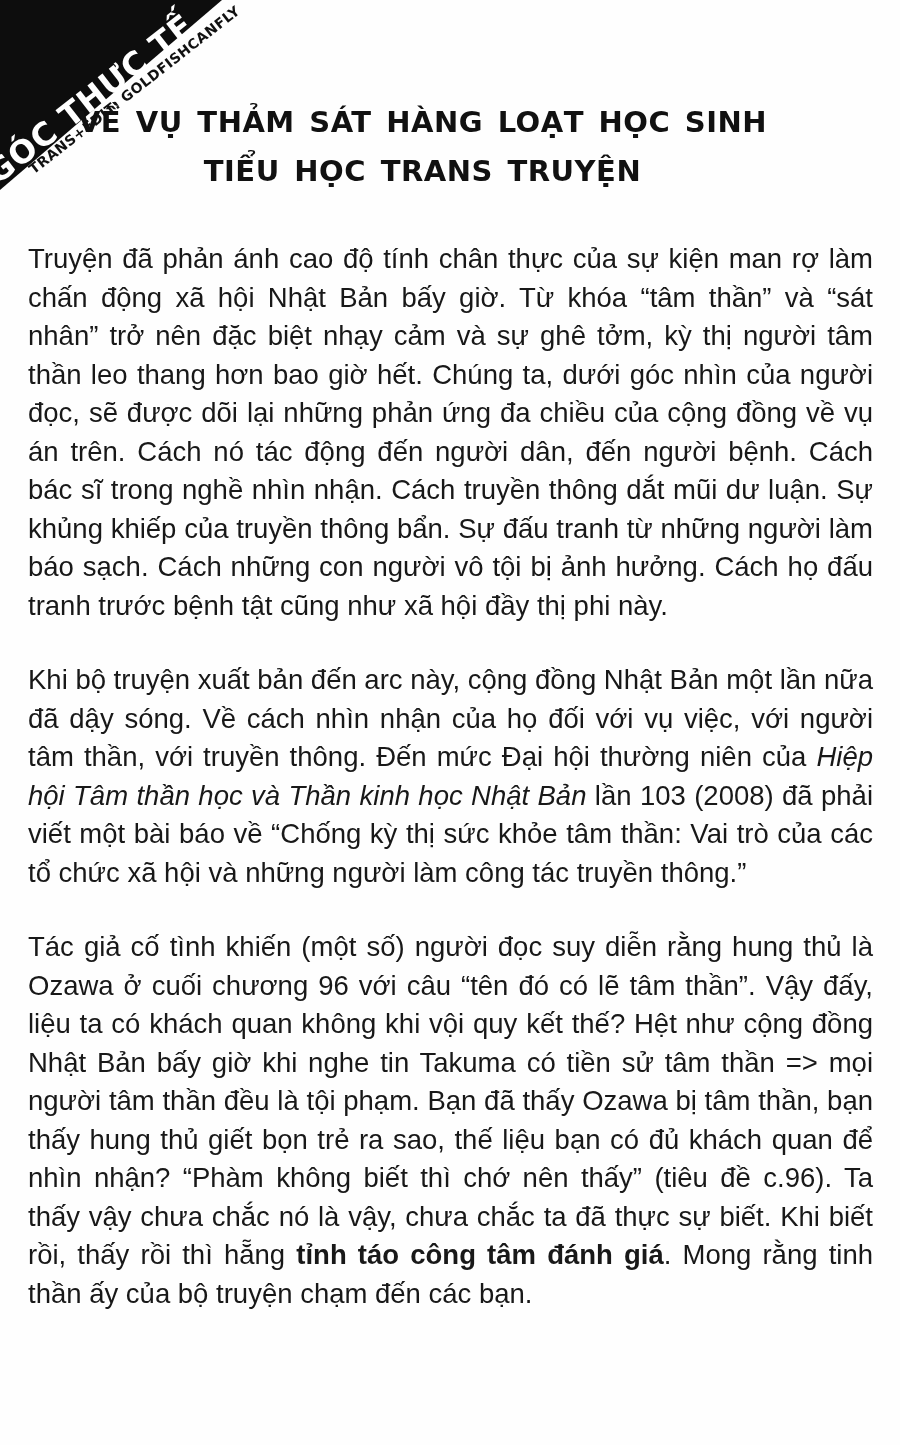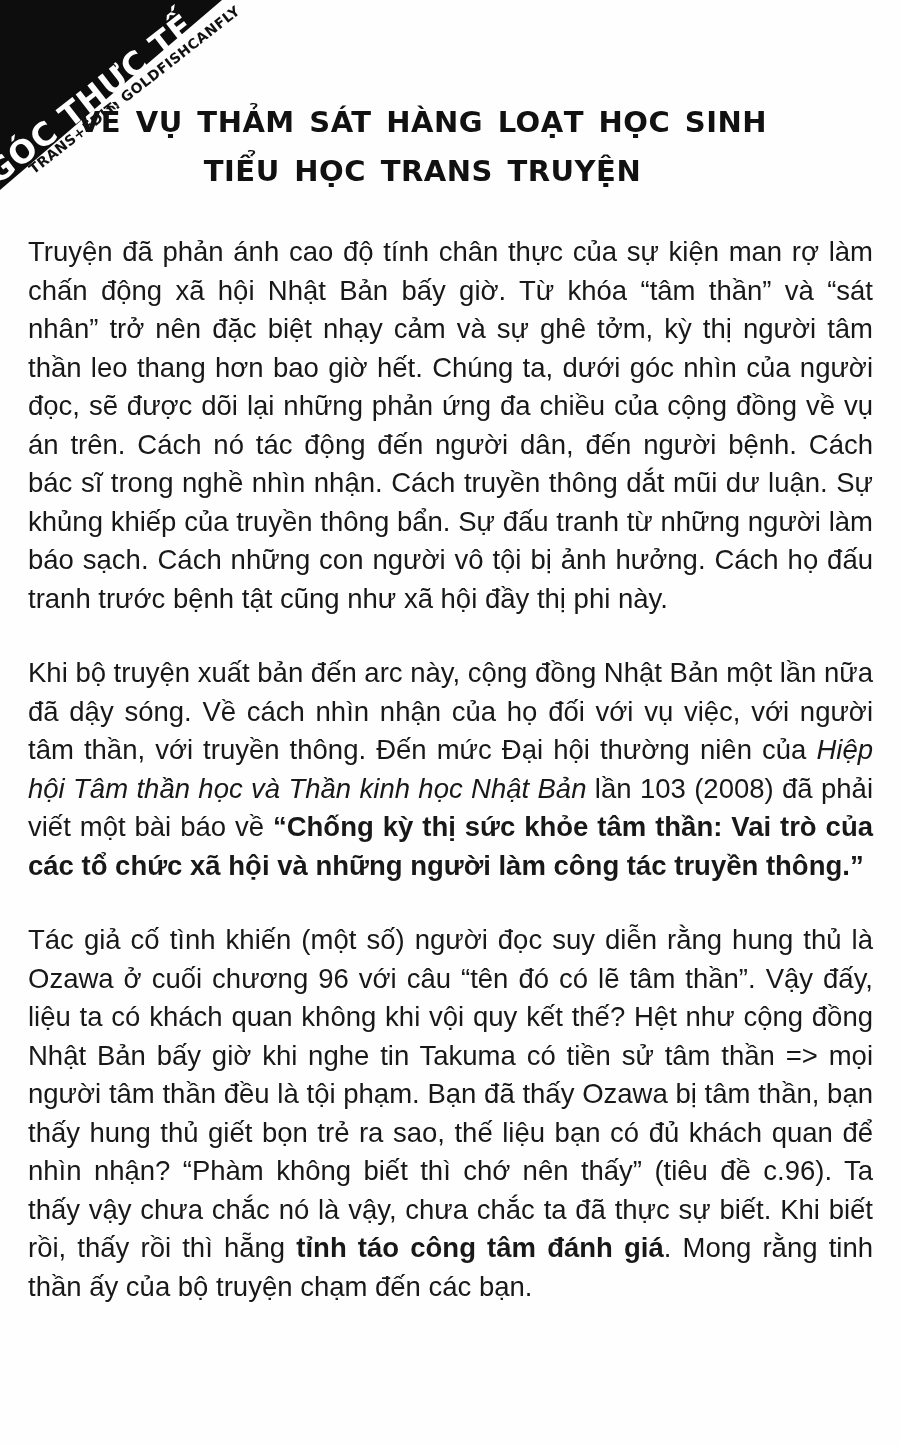--- a/index.html
+++ b/index.html
@@ -83,25 +83,25 @@
     position: absolute;
     top: 224px;
     left: 28px;
     width: 845px;
     font-size: 27.5px;
     line-height: 38.5px;
     text-align: justify;
     color: #181818;
   }
   .body-text p {
-    margin: 9px 0 36px 0;
+    margin: 16px 0 36px 0;
   }
   .run-normal      { font-style: normal;  font-weight: normal; }
   .run-italic      { font-style: italic;  font-weight: normal; }
-  .run-bold        { font-style: normal;  font-weight: bold; }
+  .run-bold        { font-style: normal;  font-weight: normal; }
   .run-bold-italic {  font-weight: bold; }
 </style>
 </head>
 <body>
 
 <div class="page">
 
   <div class="corner">
     <div class="corner-triangle"></div>
     <div class="ribbon-label">GÓC THỰC TẾ</div>

